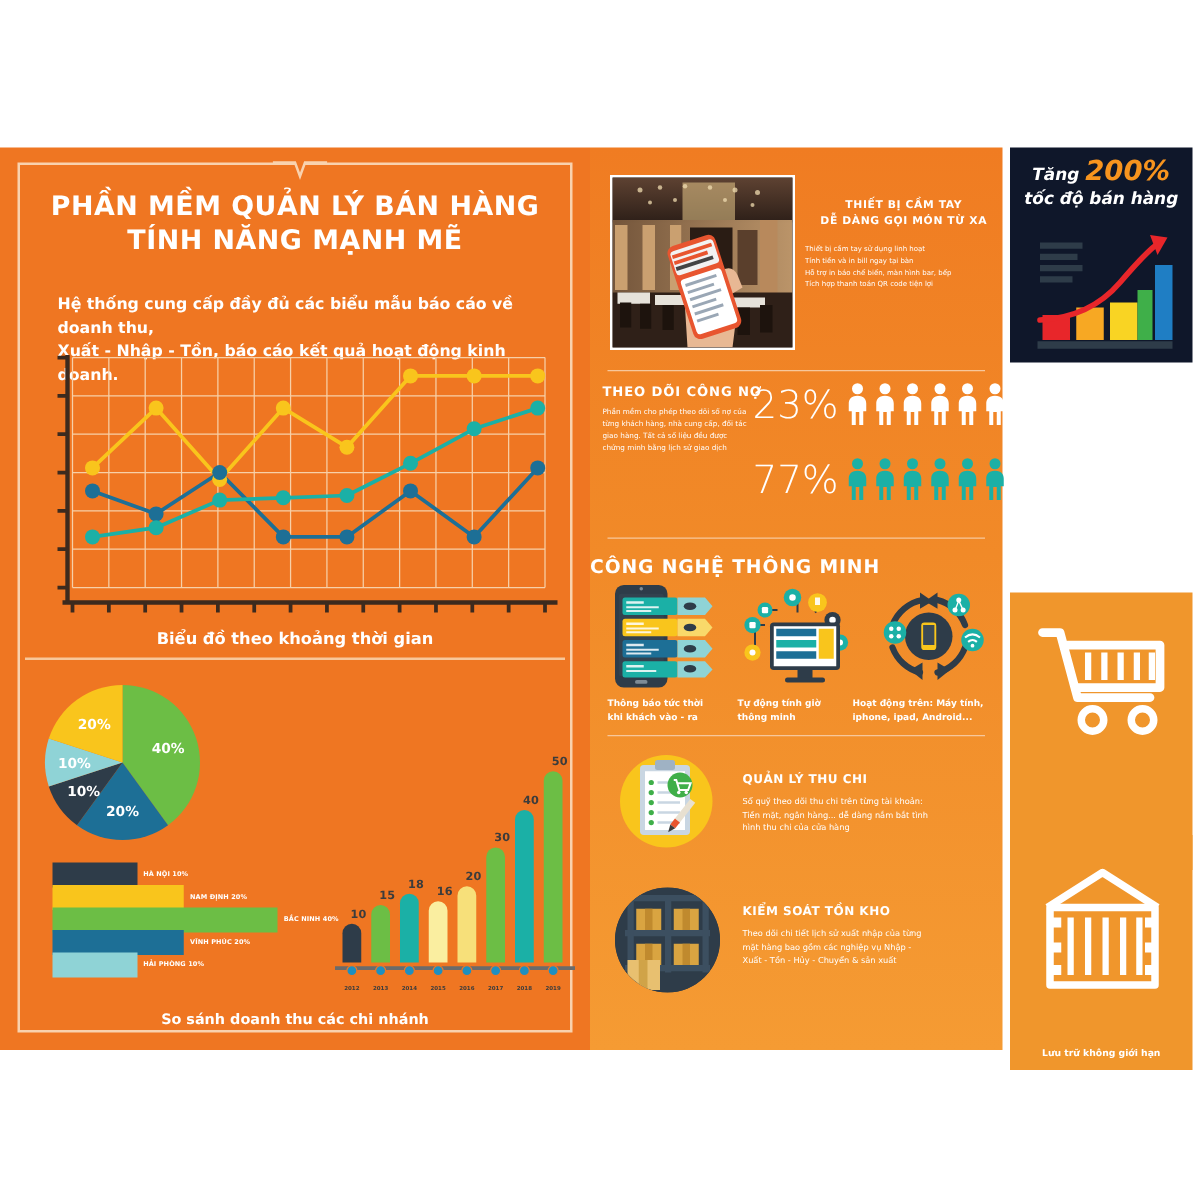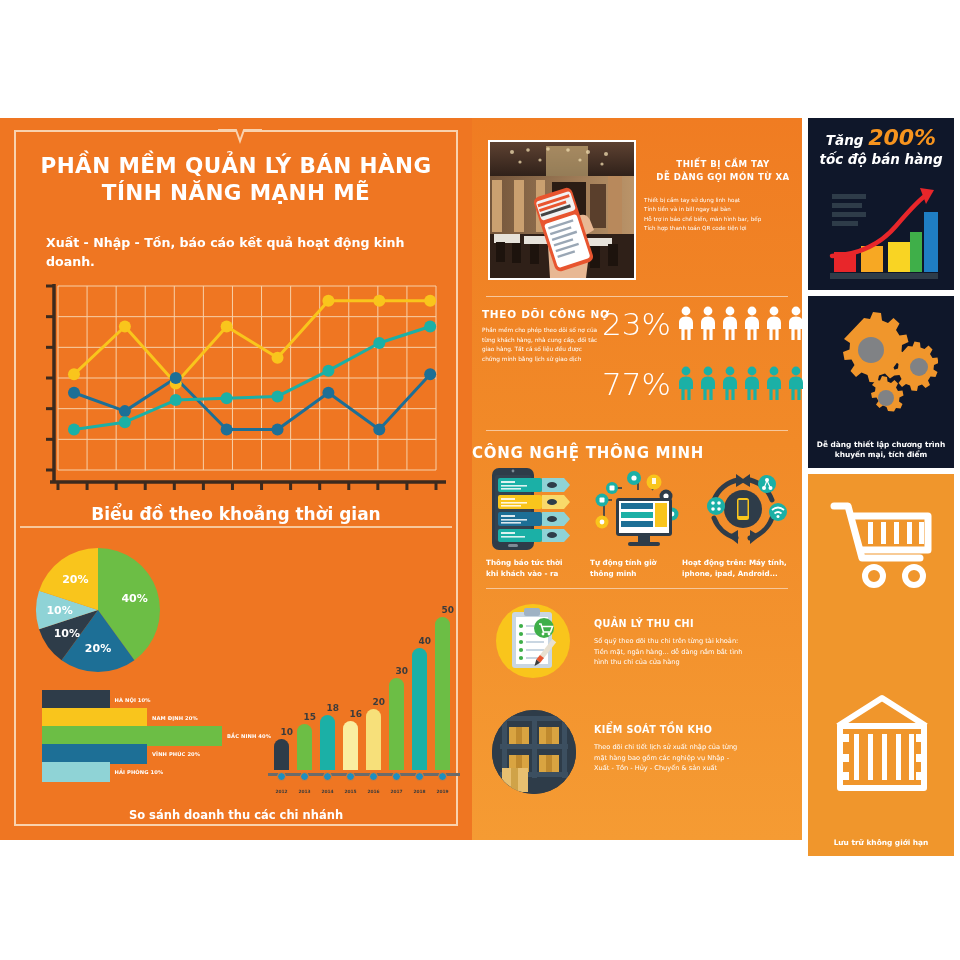--- a/index.html
+++ b/index.html
@@ -33,21 +33,21 @@
   }
   .subtitle {
     position:absolute; left:46px; right:30px; top:115px;
     color:#ffffff; font-weight:bold; font-size:12.6px; line-height:19px;
   }
 
   
   .linechart { position:absolute; left:22px; top:162px; width:430px; height:230px; }
   .chart-caption {
     position:absolute; left:0; right:0; top:386px; text-align:center;
-    color:#ffffff; font-weight:bold; font-size:17px;
+    color:#ffffff; font-weight:bold; font-size:13px;
   }
   .hr-sep {
     position:absolute; left:20px; right:20px; top:408px; height:2px; background:#f7c79b;
   }
 
   
   .pie-wrap { position:absolute; left:12px; top:420px; width:200px; height:150px; }
 
   
   .hbar-wrap { position:absolute; left:10px; top:572px; width:240px; height:90px; }
@@ -160,20 +160,21 @@
         <polyline points="0,2 18,2 22,13 26,2 44,2" fill="none" stroke="#f9d2ae" stroke-width="2"></polyline>
       </svg>
     </div>
 
     <div class="title-block">
       <div class="main-title">PHẦN MỀM QUẢN LÝ BÁN HÀNG</div>
       <div class="main-title">TÍNH NĂNG MẠNH MẼ</div>
     </div>
 
     <div class="subtitle">
+      <div>Hệ thống cung cấp đầy đủ các biểu mẫu báo cáo về doanh thu,</div>
       <div>Xuất - Nhập - Tồn, báo cáo kết quả hoạt động kinh doanh.</div>
     </div>
 
     <div class="linechart">
       <svg id="lineSvg" width="430" height="230" viewBox="0 0 430 230">
           <line x1="36" y1="6" x2="36" y2="190" stroke="#f7d0a8" stroke-width="1"></line>
           <line x1="65.07692307692308" y1="6" x2="65.07692307692308" y2="190" stroke="#f7d0a8" stroke-width="1"></line>
           <line x1="94.15384615384616" y1="6" x2="94.15384615384616" y2="190" stroke="#f7d0a8" stroke-width="1"></line>
           <line x1="123.23076923076923" y1="6" x2="123.23076923076923" y2="190" stroke="#f7d0a8" stroke-width="1"></line>
           <line x1="152.30769230769232" y1="6" x2="152.30769230769232" y2="190" stroke="#f7d0a8" stroke-width="1"></line>
@@ -689,39 +690,20 @@
         <rect x="64" y="62" width="22" height="30" fill="#f9d423"></rect>
         <rect x="86" y="52" width="12" height="40" fill="#3faf49"></rect>
         <rect x="100" y="32" width="14" height="60" fill="#1f7ec4"></rect>
         <rect x="6" y="93" width="108" height="6" fill="#2e3c49"></rect>
         <path d="M8 76 Q48 74 72 46 T104 14" fill="none" stroke="#e8262a" stroke-width="4.5" stroke-linecap="round"></path>
         <polygon points="96,8 110,10 102,24" fill="#e8262a"></polygon>
       </svg>
     </div>
   </div>
 
-  <div class="rcard gray" style="top:296px; height:172px;">
-    <div style="position:absolute; left:16px; top:14px;">
-      <svg width="114" height="104" viewBox="0 0 114 104">
-        <g fill="#f0962c">
-          <path d="M40 8 l6 1 3-7 8 1 1 7.5 6 2.5 5.5-5 6 5.5 -3.5 6.5 3.5 5.5 7-1 2 7.5 -6.5 3 -0.5 6.5 6 3.5 -3 7.5 -7-0.5 -4 5.5 3 6.5 -6.5 4.5 -5-5 -6 2 -1.5 7 -8-0.5 -2-7 -6-2.5 -5.5 4.5 -5.5-6 4-6 -3-5.5 -7 0.5 -1.5-8 6.5-2.5 0.5-6.5 -6-4 Z"></path>
-          <circle cx="47" cy="40" r="13" fill="#808285"></circle>
-        </g>
-        <g fill="#f0962c">
-          <path d="M84 36 l4.5 0.5 2-5 5.5 1 0.5 5 4 1.5 4-3.5 4 4 -2.5 4.5 2.5 4 5-0.5 1 5.5 -4.5 2 -0.5 4.5 4 2.5 -2 5 -5 -0.5 -2.5 4 2 4.5 -4.5 3 -3.5-3.5 -4 1.5 -1 5 -5.5-0.5 -1.5-5 -4-1.5 -4 3 -3.5-4 3-4 -2-4 -5 0.5 -1-5.5 4.5-1.5 0.5-4.5 -4-3 Z"></path>
-          <circle cx="95" cy="57" r="9" fill="#808285"></circle>
-        </g>
-        <g fill="#f0962c">
-          <path d="M52 70 l4 0.5 2-4.5 5 1 0.5 4.5 3.5 1.5 3.5-3 3.5 3.5 -2 4 2 3.5 4.5-0.5 1 5 -4 2 -0.5 4 3.5 2.5 -2 4.5 -4.5-0.5 -2 3.5 -6-0.5 -1.5-4 -3.5-1.5 -3.5 2.5 -3.5-3.5 2.5-3.5 -2-3.5 -4.5 0.5 -1-5 4-1.5 0.5-4 -3.5-2.5 Z"></path>
-          <circle cx="62" cy="88" r="8" fill="#808285"></circle>
-        </g>
-      </svg>
-    </div>
-    <div class="rcap">Dễ dàng thiết lập chương trình khuyến mại, tích điểm</div>
-  </div>
 
   <div class="rcard orange" style="top:474px; height:222px;">
     <div style="position:absolute; left:22px; top:22px;">
       <svg width="104" height="94" viewBox="0 0 104 94">
         <g fill="none" stroke="#ffffff" stroke-width="7" stroke-linecap="round" stroke-linejoin="round">
           <path d="M4 10 h14 l14 52 h58"></path>
           <path d="M32 54 L98 54 L98 20 L24 20"></path>
         </g>
         <g fill="#ffffff">
           <rect x="38" y="26" width="5" height="22"></rect>

